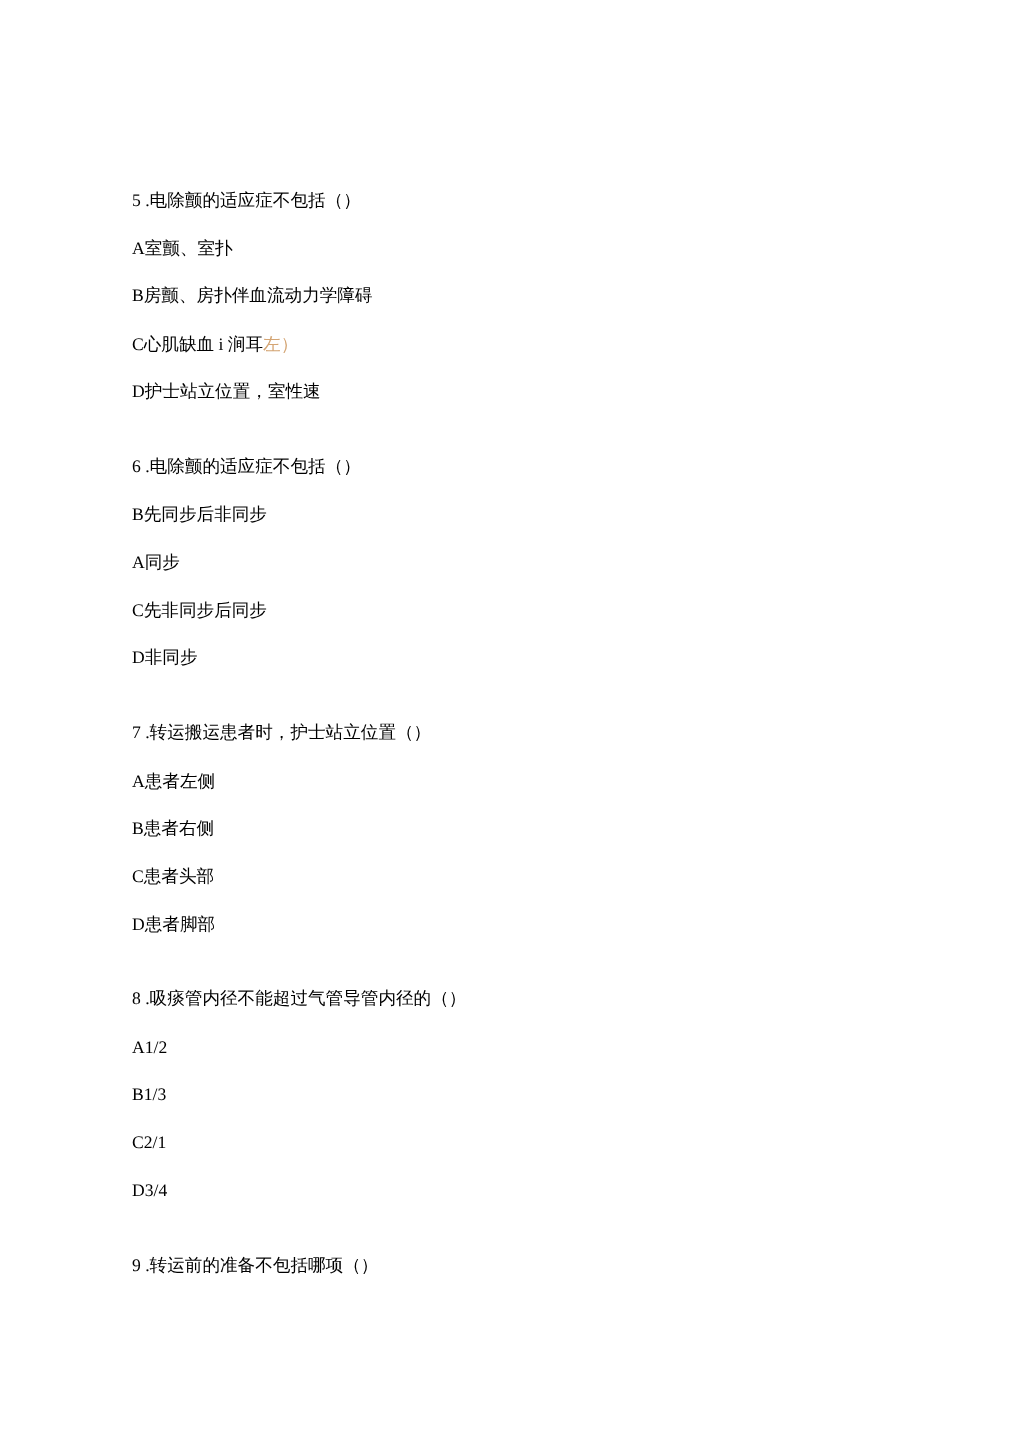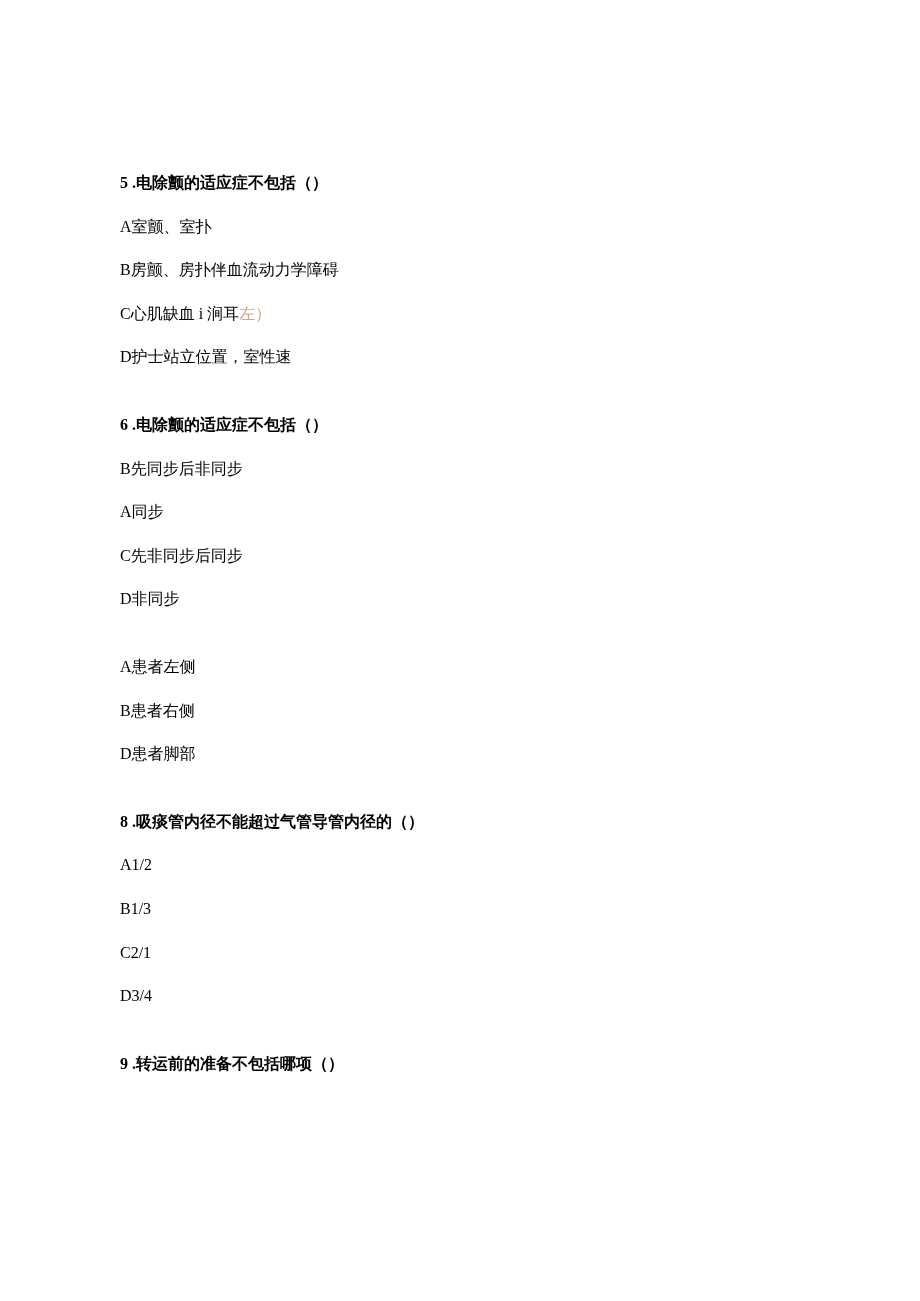--- a/index.html
+++ b/index.html
@@ -13,21 +13,20 @@
     padding: 170px 120px 100px 120px;
     color: #000000;
     font-size: 16px;
     line-height: 1.6;
   }
   .question {
     margin-bottom: 42px;
   }
   .q-stem {
     margin-bottom: 18px;
-    font-weight: bold;
   }
   .q-option {
     margin-bottom: 18px;
   }
   .highlight {
     color: #d4a574;
   }
   .q-num {
     display: inline;
   }
@@ -45,22 +44,24 @@
         <div class="q-option"><span>D</span><span>护士站立位置，室性速</span></div>
       </div>
       <div class="question">
         <div class="q-stem"><span class="q-num">6</span><span> .</span><span>电除颤的适应症不包括（）</span></div>
         <div class="q-option"><span>B</span><span>先同步后非同步</span></div>
         <div class="q-option"><span>A</span><span>同步</span></div>
         <div class="q-option"><span>C</span><span>先非同步后同步</span></div>
         <div class="q-option"><span>D</span><span>非同步</span></div>
       </div>
       <div class="question">
+        <div class="q-stem"><span class="q-num">7</span><span> .</span><span>转运搬运患者时，护士站立位置（）</span></div>
         <div class="q-option"><span>A</span><span>患者左侧</span></div>
         <div class="q-option"><span>B</span><span>患者右侧</span></div>
+        <div class="q-option"><span>C</span><span>患者头部</span></div>
         <div class="q-option"><span>D</span><span>患者脚部</span></div>
       </div>
       <div class="question">
         <div class="q-stem"><span class="q-num">8</span><span> .</span><span>吸痰管内径不能超过气管导管内径的（）</span></div>
         <div class="q-option"><span>A</span><span>1/2</span></div>
         <div class="q-option"><span>B</span><span>1/3</span></div>
         <div class="q-option"><span>C</span><span>2/1</span></div>
         <div class="q-option"><span>D</span><span>3/4</span></div>
       </div>
       <div class="question">

